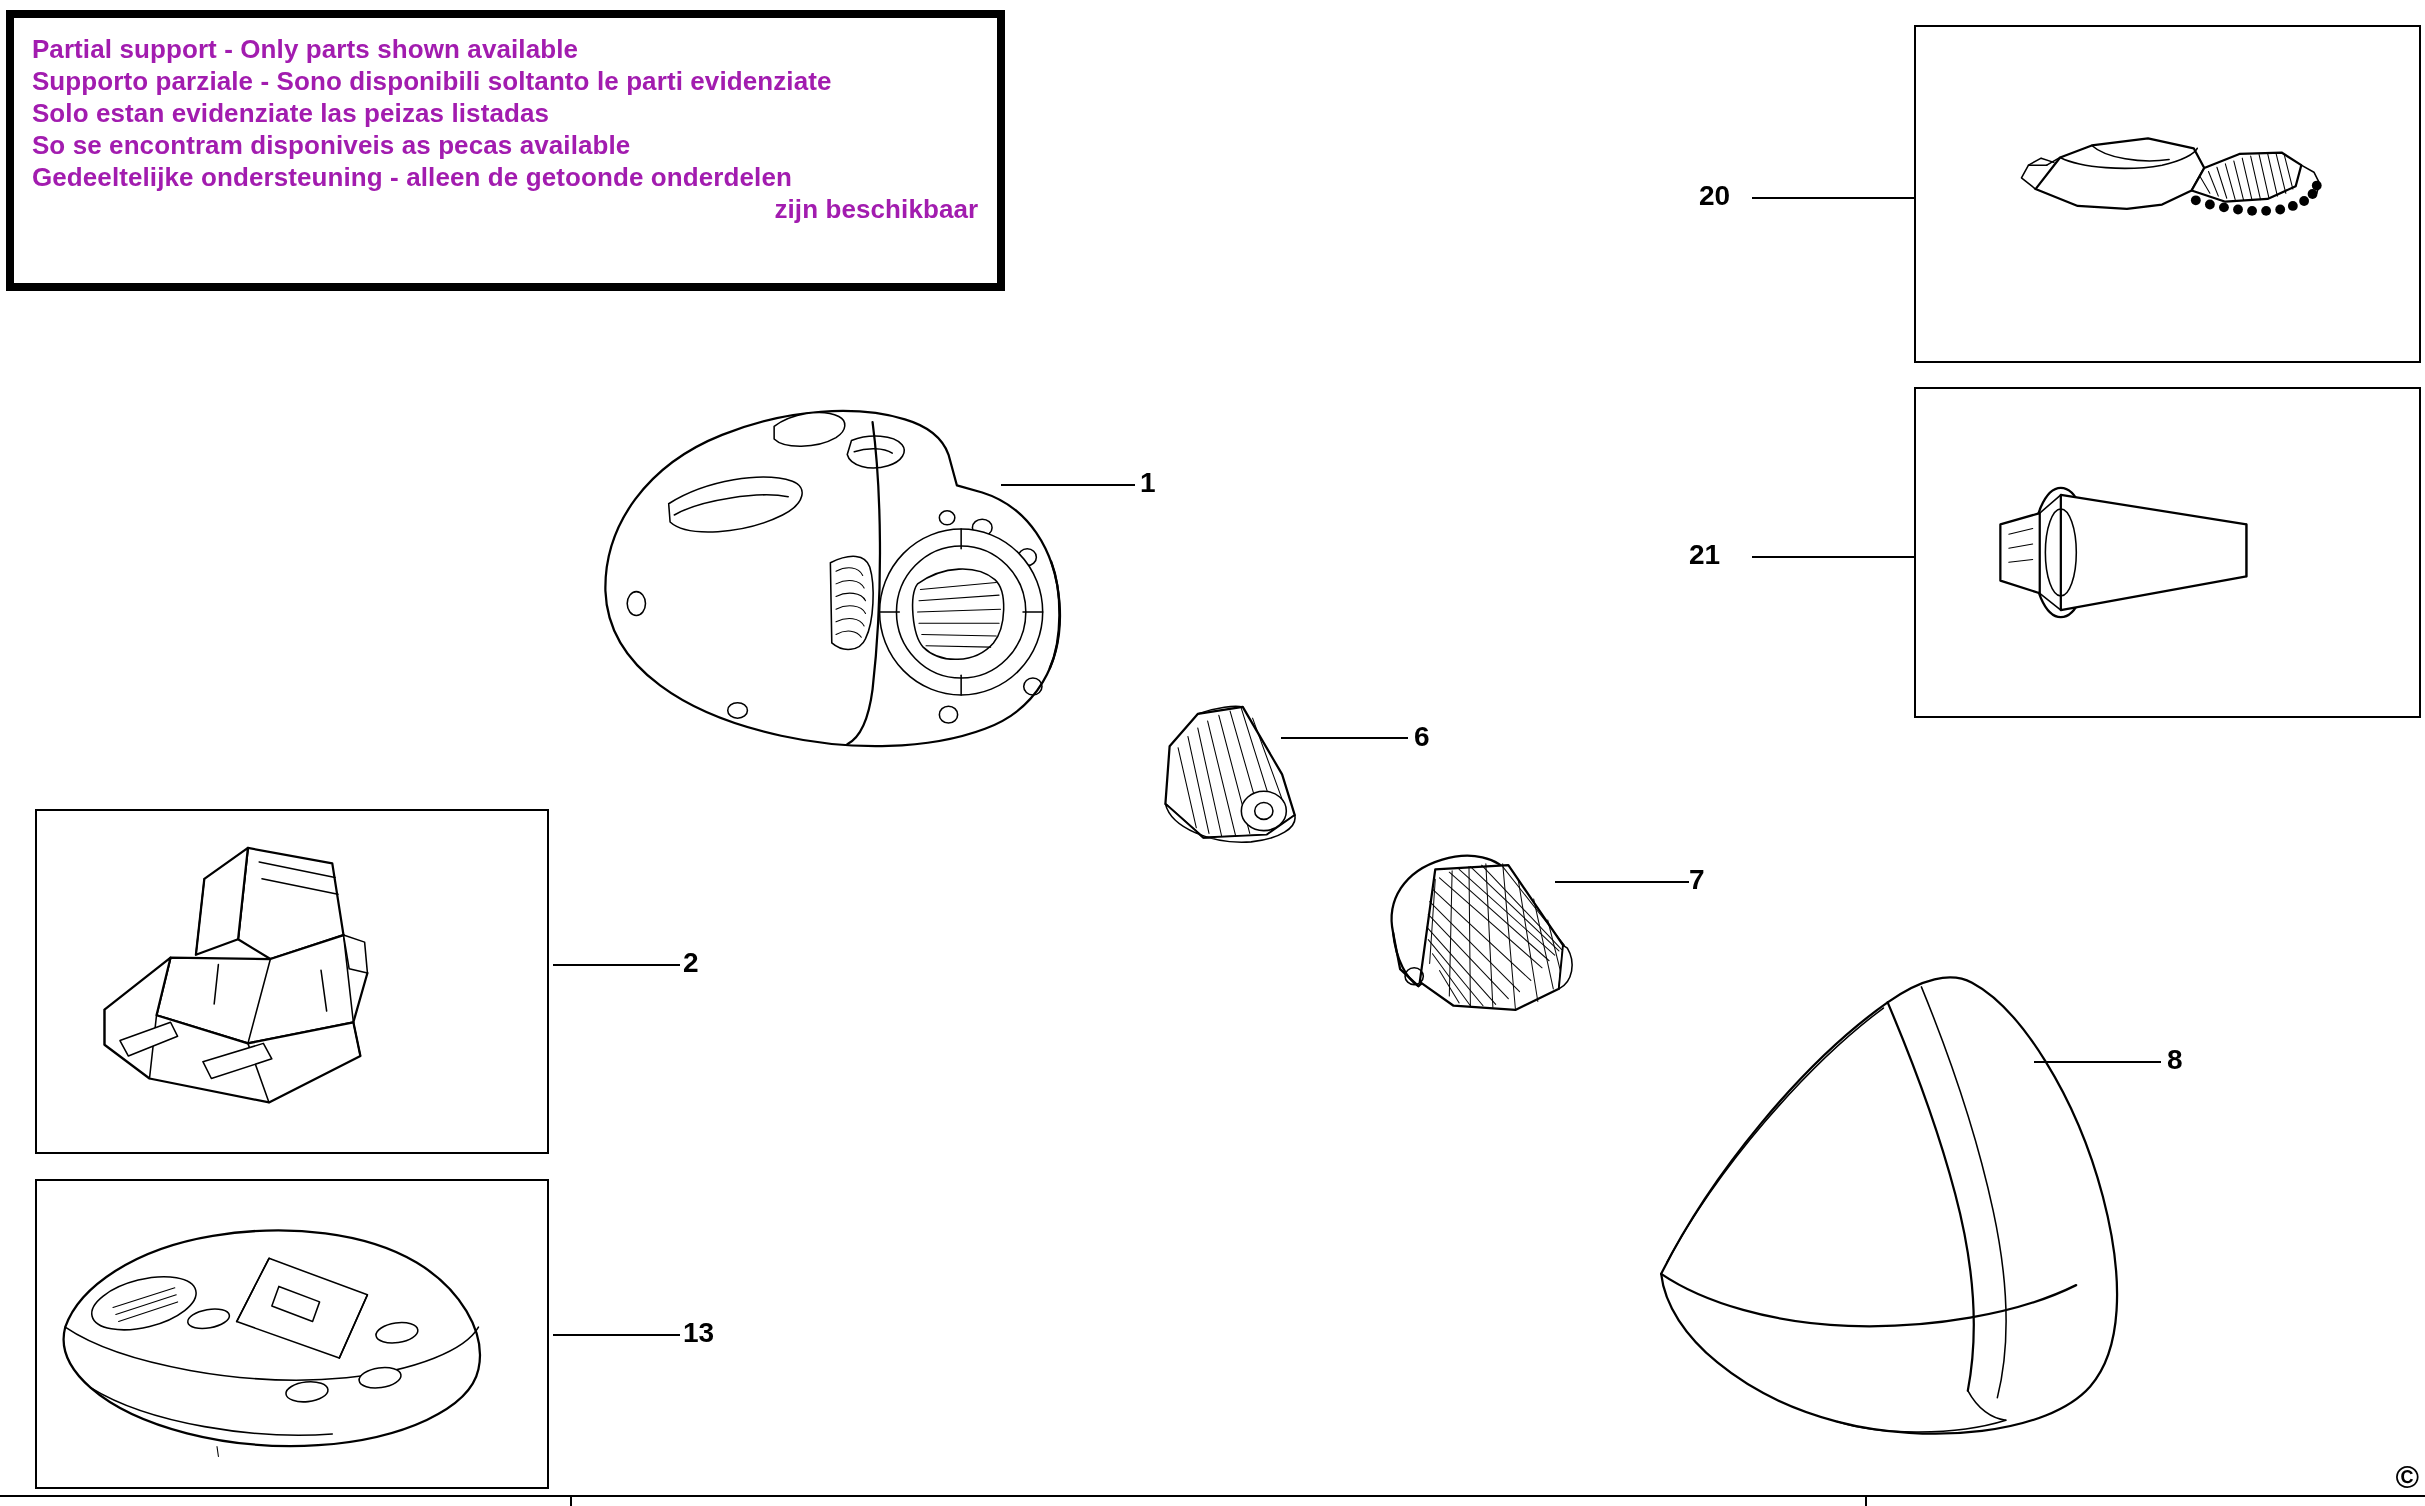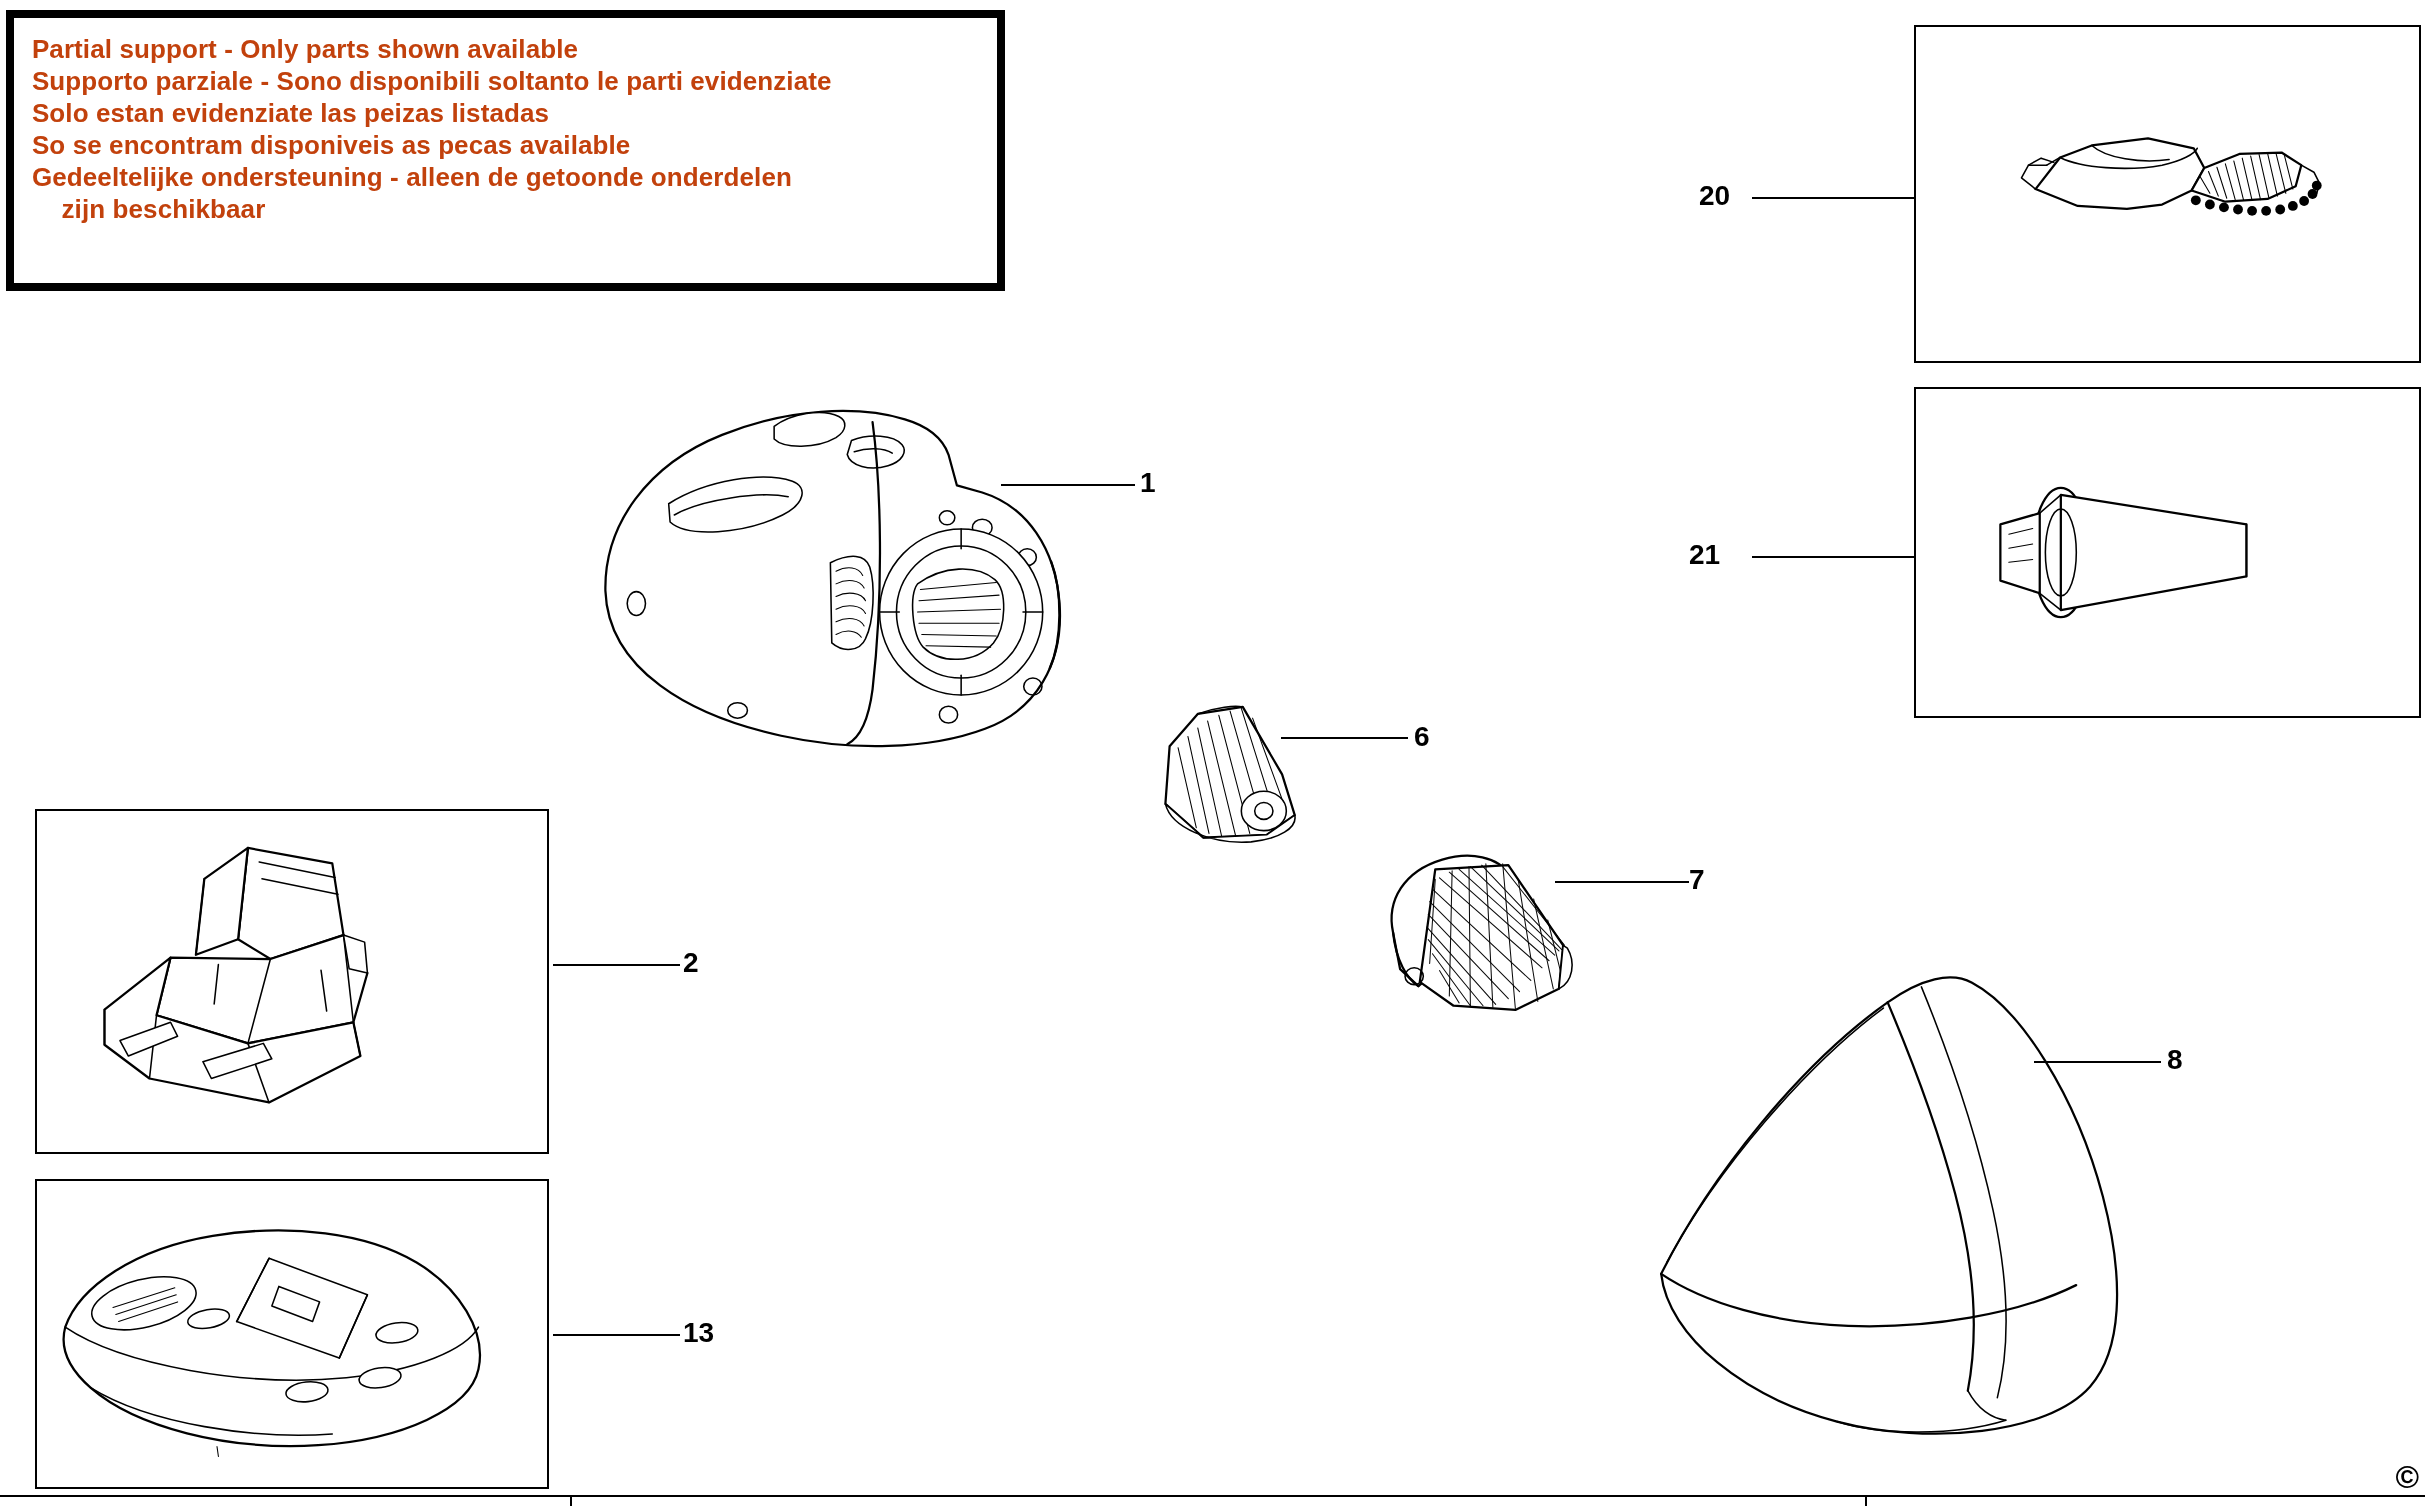--- a/index.html
+++ b/index.html
@@ -27,26 +27,27 @@
     height: 281px;
     border: 8.4px solid #000000;
     background: #ffffff;
     box-sizing: border-box;
     padding: 15.5px 18.3px 0 18.3px;
   }
   #notice-box .line {
     font-weight: bold;
     font-size: 26px;
     line-height: 32px;
-    color: #c2410c;
+    color: #a21caf;
     white-space: nowrap;
     letter-spacing: 0.1px;
   }
   #notice-box .line.indent {
     padding-left: 29.6px;
+    text-align: right;
   }
 
   
   .part-box {
     position: absolute;
     border: 2.1px solid #000000;
     background: #ffffff;
     box-sizing: border-box;
   }
 

